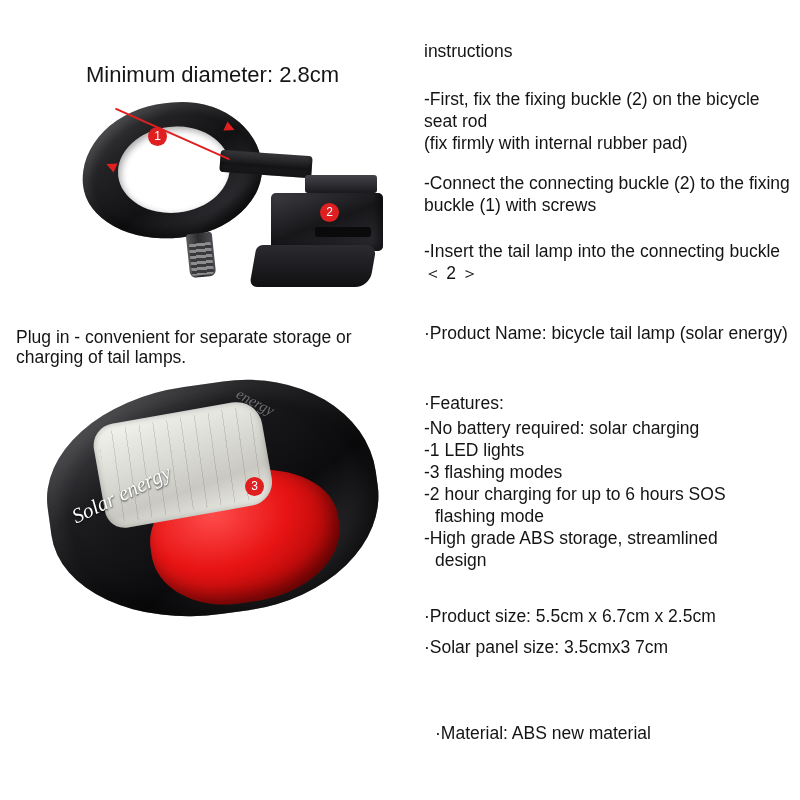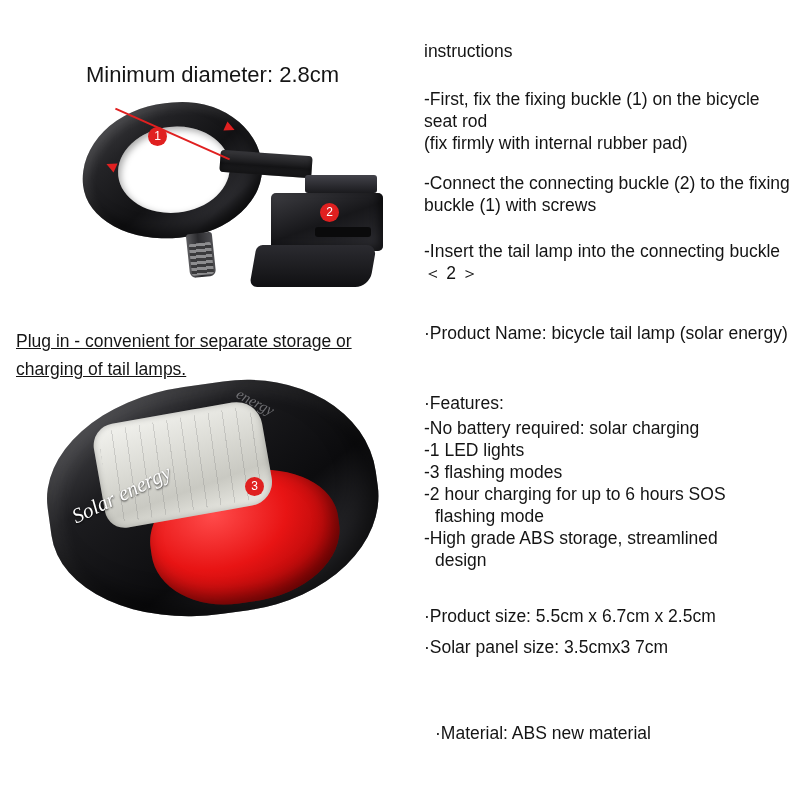--- a/index.html
+++ b/index.html
@@ -36,23 +36,22 @@
     font-size: 22px;
     color: #151515;
     white-space: nowrap;
   }
   .caption-plug {
     position: absolute;
     left: 16px;
     top: 327px;
     width: 395px;
     font-size: 17.5px;
-    line-height: 28px;
+    line-height: 20px;
     color: #151515;
-    text-decoration: underline;
   }
 
   
   .mount-wrap {
     position: absolute;
     left: 70px;
     top: 95px;
     width: 340px;
     height: 210px;
   }
@@ -335,21 +334,21 @@
       <div class="lamp-topword">energy</div>
       <div class="lamp-label">Solar energy</div>
       <div class="badge badge-3">3</div>
     </div>
   </div>
 
   <div class="right-col">
 
     <div class="r-block" style="top:40px;">instructions</div>
 
-    <div class="r-block" style="top:88px;">-First, fix the fixing buckle (1) on the bicycle seat rod
+    <div class="r-block" style="top:88px;">-First, fix the fixing buckle (2) on the bicycle seat rod
 (fix firmly with internal rubber pad)</div>
 
     <div class="r-block" style="top:172px;">-Connect the connecting buckle (2) to the fixing buckle (1) with screws</div>
 
     <div class="r-block" style="top:240px;">-Insert the tail lamp into the connecting buckle ＜ 2 ＞</div>
 
     <div class="r-block" style="top:322px;">·Product Name: bicycle tail lamp (solar energy)</div>
 
     <div class="r-block" style="top:417px;">-No battery required: solar charging</div>
     <div class="r-block" style="top:392px;">·Features:</div>

